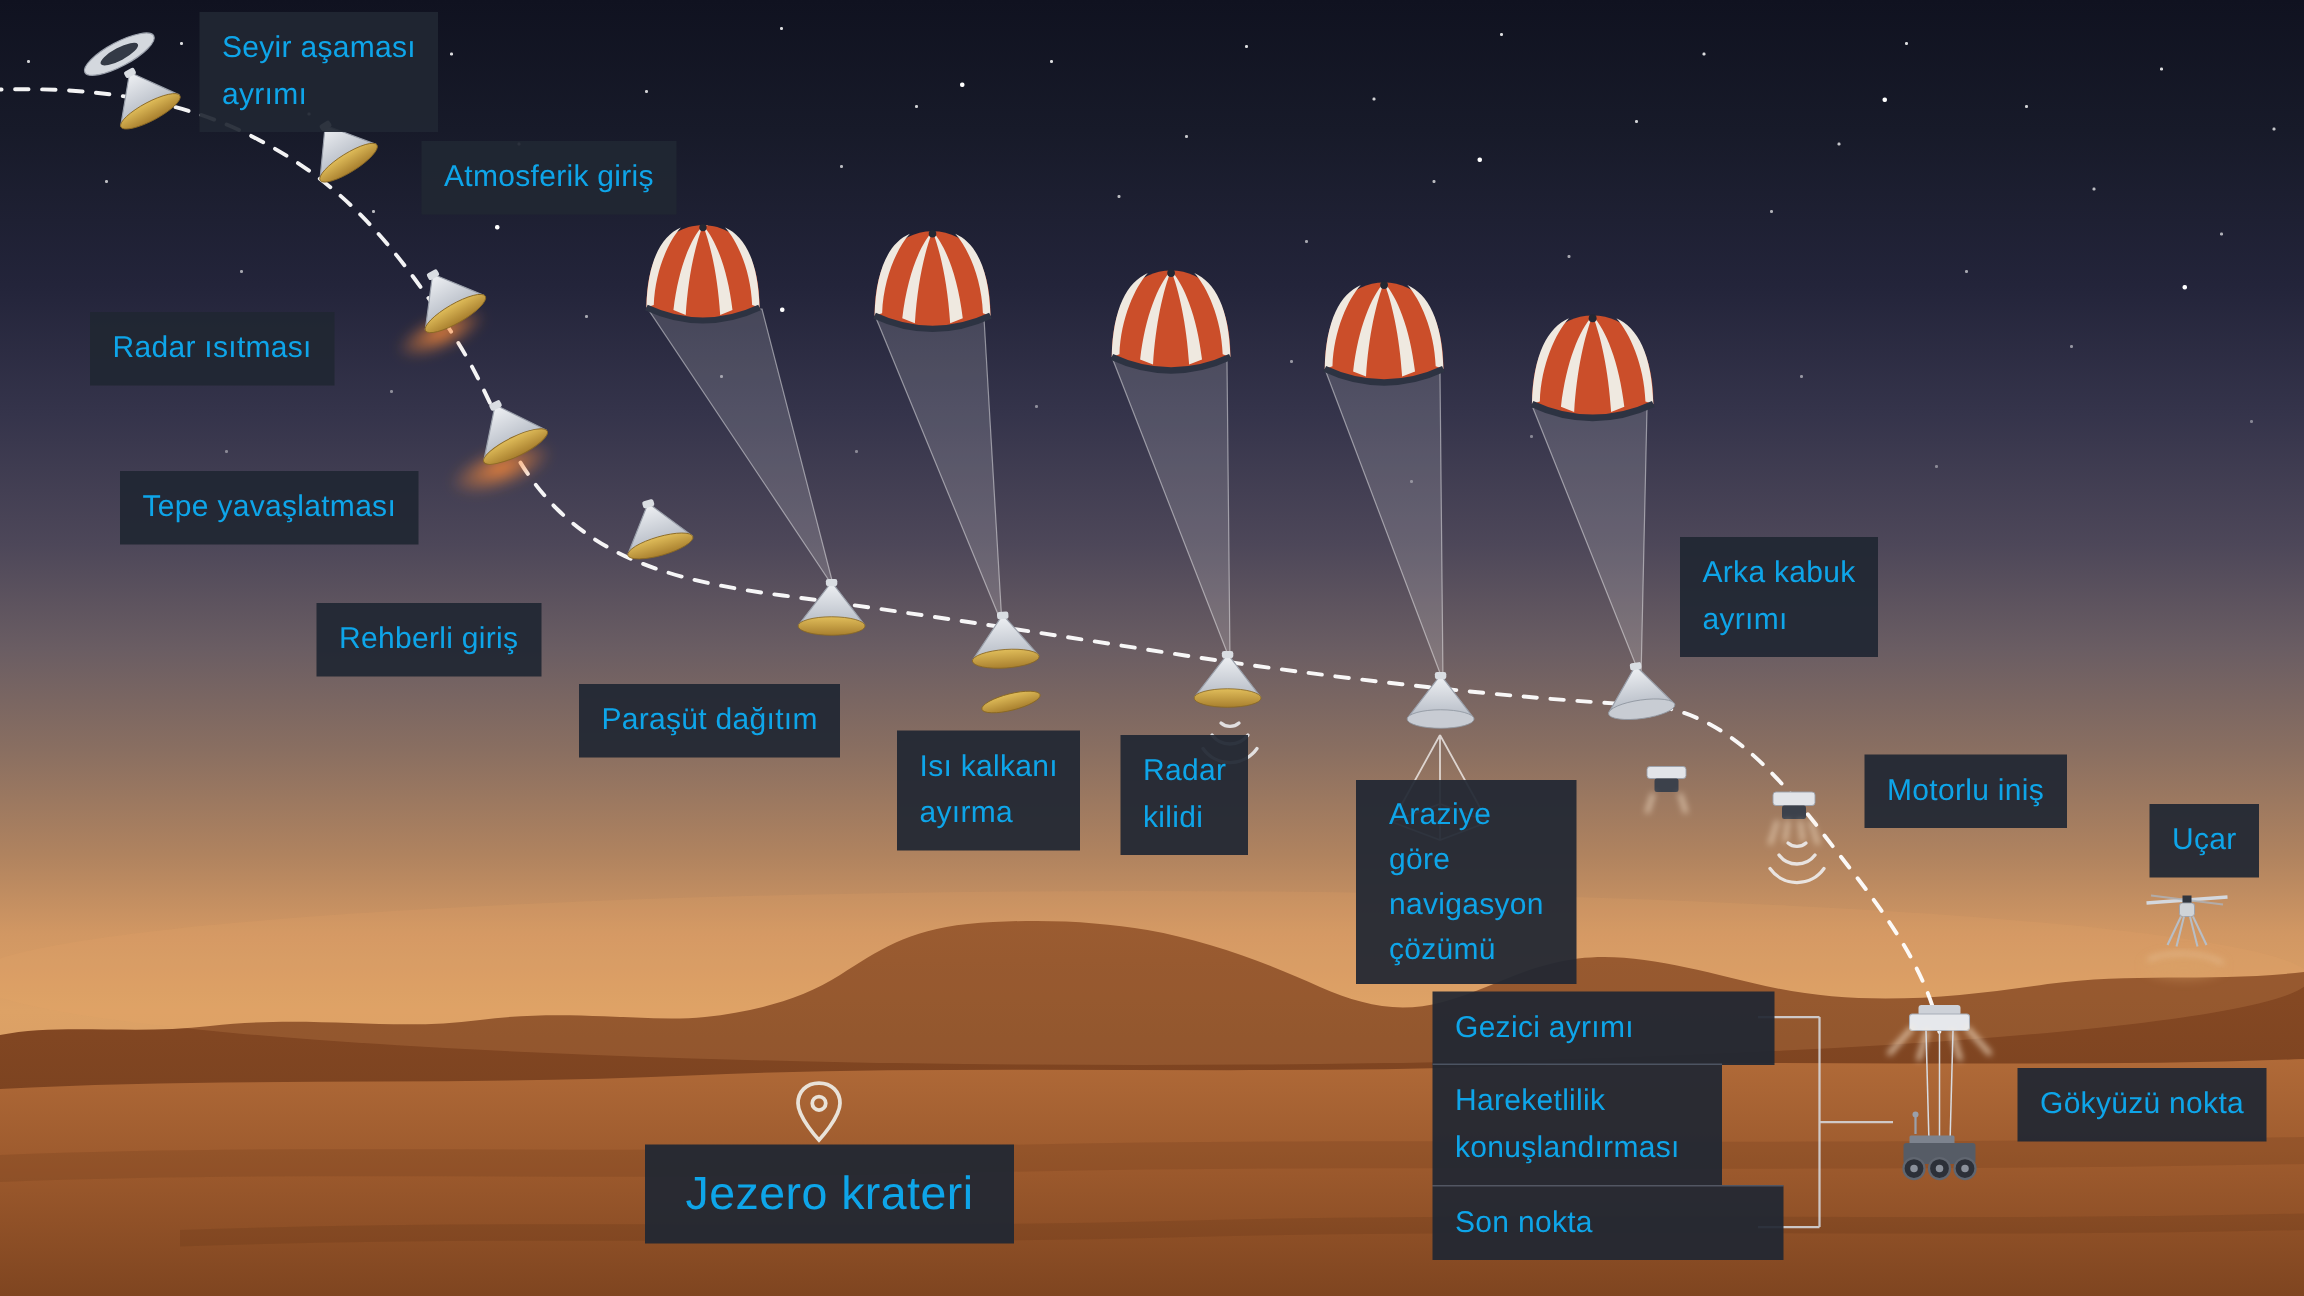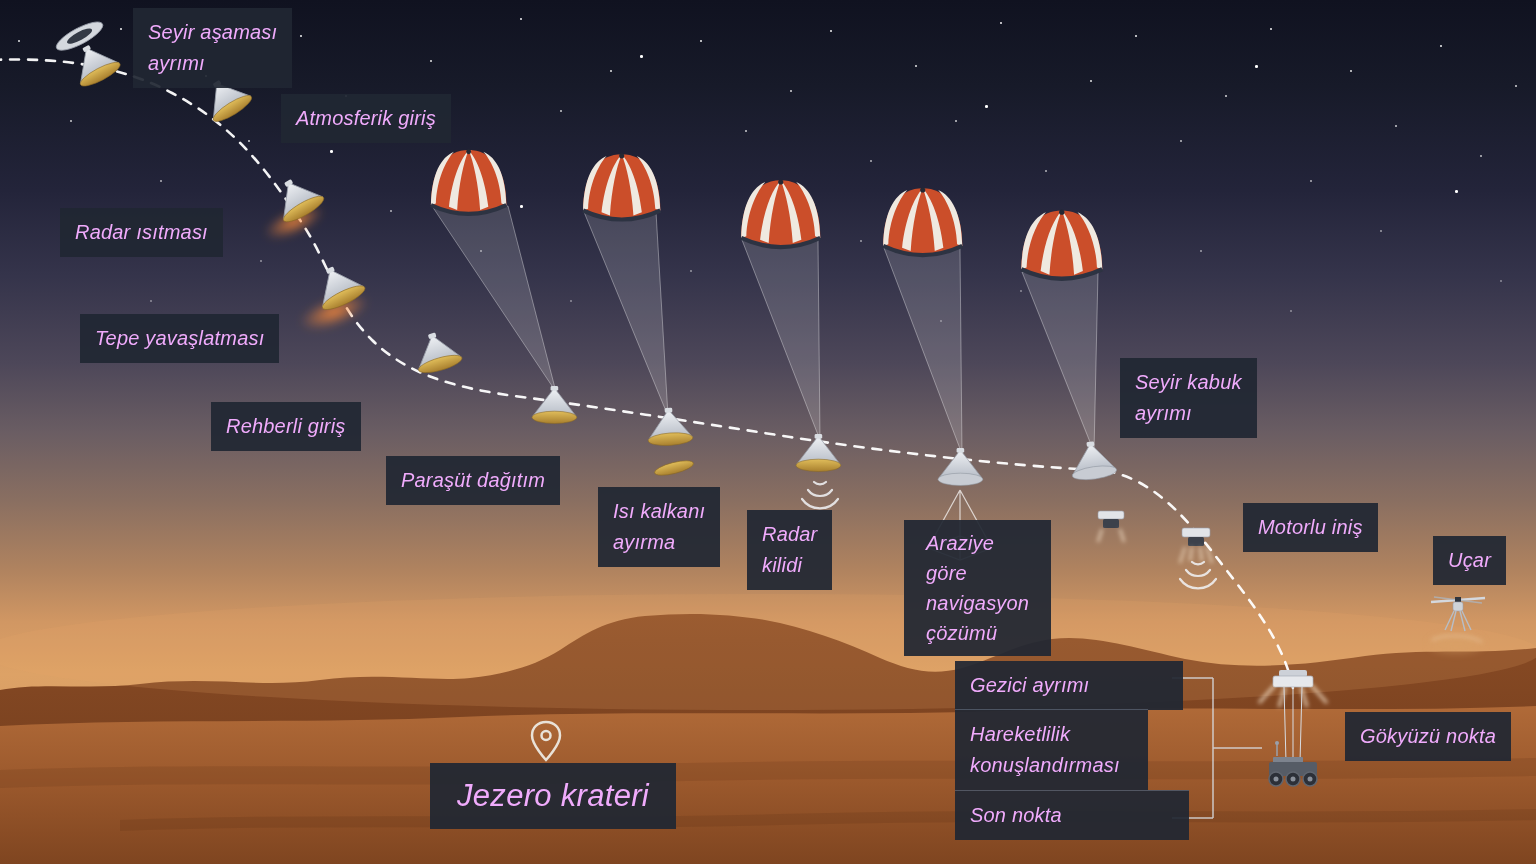--- a/index.html
+++ b/index.html
@@ -39,32 +39,32 @@
       940px 320px 0 0 rgba(255,255,255,.35), 1290px 310px 0 0 rgba(255,255,255,.4);
   }
   .star-b{position:absolute;top:0;left:0;width:2.6px;height:2.6px;border-radius:50%;
     box-shadow:
       330px 150px 0 0 #ffffff, 640px 55px 0 0 #ffffff, 985px 105px 0 0 #ffffff,
       1255px 65px 0 0 #ffffff, 1455px 190px 0 0 #ffffff, 520px 205px 0 0 #ffffff,
       808px 200px 0 0 #ffffff;
   }
   svg.scene{position:absolute;inset:0;}
   .label{
-    position:absolute;background:rgba(32,39,51,.93);color:#f0abfc;
+    position:absolute;background:rgba(32,39,51,.93);color:#0ea5e9;
     font-size:20px;line-height:1.55;padding:9px 15px;
-    white-space:pre-line;letter-spacing:.2px;font-style:italic;
+    white-space:pre-line;letter-spacing:.2px;
   }
   #lbl-cruise{left:133px;top:8px}
   #lbl-entry{left:281px;top:94px}
   #lbl-peakheat{left:60px;top:208px}
   #lbl-peakdecel{left:80px;top:314px}
   #lbl-guided{left:211px;top:402px}
   #lbl-chute{left:386px;top:456px}
   #lbl-heatshield{left:598px;top:487px}
-  #lbl-radarlock{left:747px;top:510px}
+  #lbl-radarlock{left:747px;top:490px}
   #lbl-trn{left:904px;top:520px;line-height:1.5;padding:8px 22px}
   #lbl-backshell{left:1120px;top:358px}
   #lbl-powered{left:1243px;top:503px}
   #lbl-flies{left:1433px;top:536px}
   #lbl-roversep{left:955px;top:661px;width:228px;box-sizing:border-box}
   #lbl-mobility{left:955px;top:709px;width:193px;box-sizing:border-box;border-top:1px solid rgba(160,170,190,.35)}
   #lbl-touchdown{left:955px;top:790px;width:234px;box-sizing:border-box;border-top:1px solid rgba(160,170,190,.35)}
   #lbl-skycrane{left:1345px;top:712px}
   #lbl-jezero{left:430px;top:763px;font-size:31px;line-height:1.3;padding:13px 27px;letter-spacing:.3px}
 </style>
@@ -269,21 +269,21 @@
   <div class="label" id="lbl-guided">Rehberli giriş</div>
   <div class="label" id="lbl-chute">Paraşüt dağıtım</div>
   <div class="label" id="lbl-heatshield">Isı kalkanı
 ayırma</div>
   <div class="label" id="lbl-radarlock">Radar
 kilidi</div>
   <div class="label" id="lbl-trn">Araziye
 göre
 navigasyon
 çözümü</div>
-  <div class="label" id="lbl-backshell">Seyir kabuk
+  <div class="label" id="lbl-backshell">Arka kabuk
 ayrımı</div>
   <div class="label" id="lbl-powered">Motorlu iniş</div>
   <div class="label" id="lbl-flies">Uçar</div>
   <div class="label" id="lbl-roversep">Gezici ayrımı</div>
   <div class="label" id="lbl-mobility">Hareketlilik
 konuşlandırması</div>
   <div class="label" id="lbl-touchdown">Son nokta</div>
   <div class="label" id="lbl-skycrane">Gökyüzü nokta</div>
   <div class="label" id="lbl-jezero">Jezero krateri</div>
 

